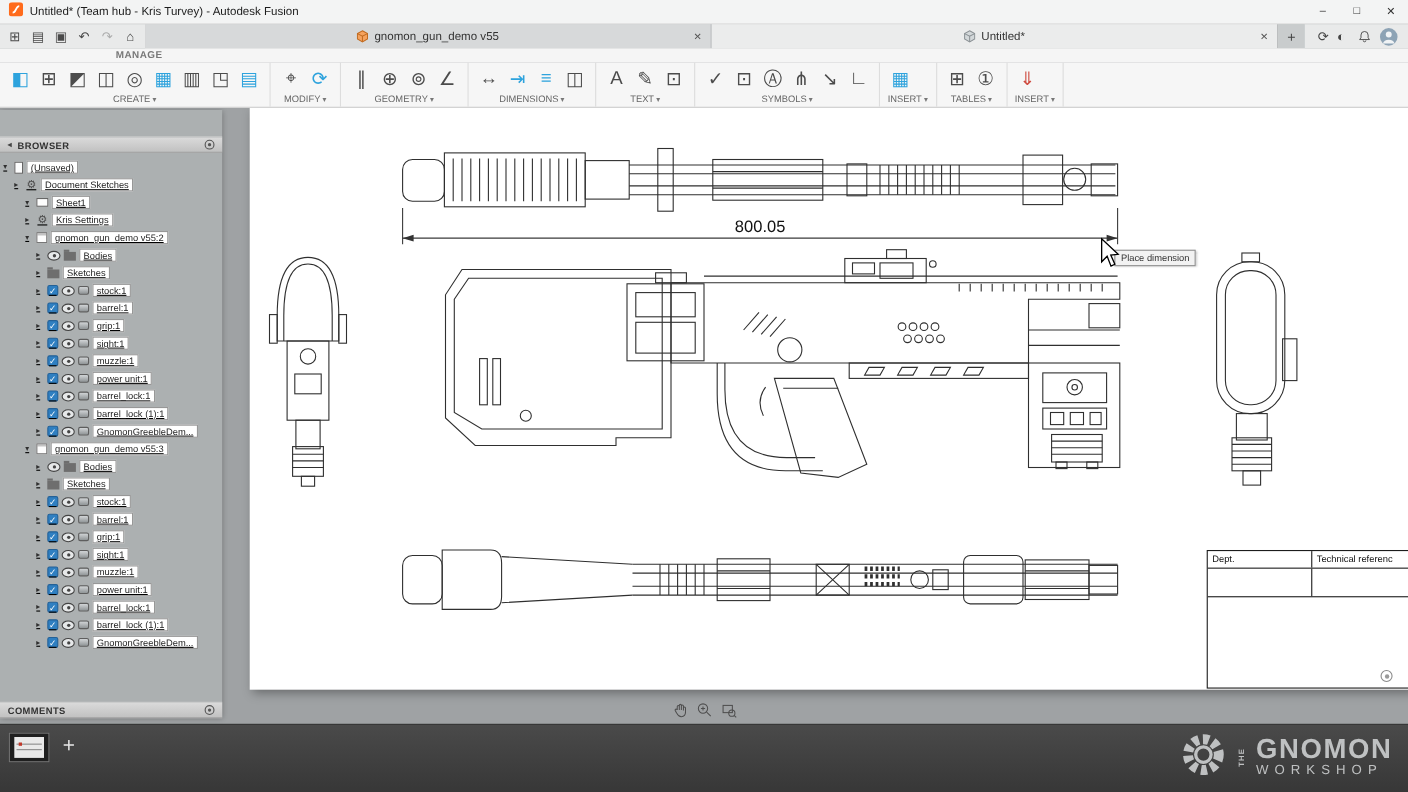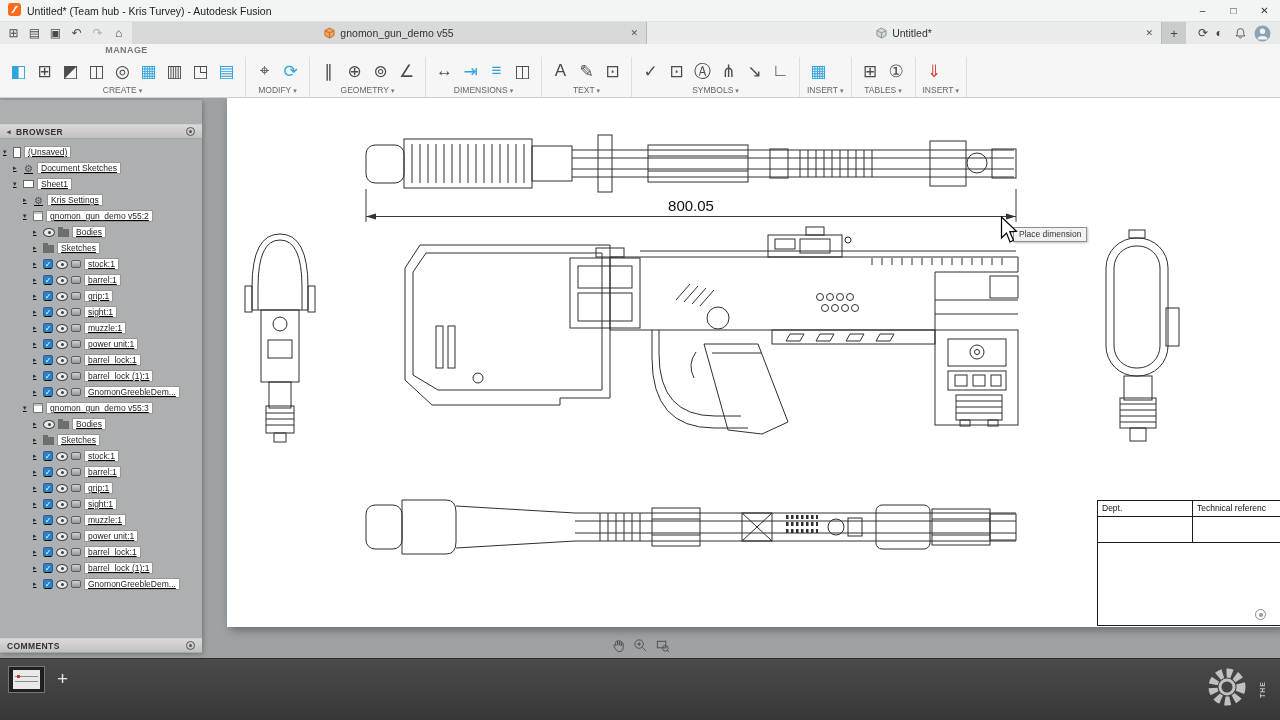--- a/index.html
+++ b/index.html
@@ -442,21 +442,21 @@
       <div class="trow" style="padding-left: 3px;">
         <span class="tarrow">▾</span>
         <span class="tico ti-doc"></span>
         <span class="tlabel">(Unsaved)</span>
       </div>
       <div class="trow" style="padding-left: 13px;">
         <span class="tarrow">▸</span>
         <span class="tico ti-gear">⚙</span>
         <span class="tlabel">Document Sketches</span>
       </div>
-      <div class="trow" style="padding-left: 13px;">
+      <div class="trow" style="padding-left: 23px;">
         <span class="tarrow">▾</span>
         <span class="tico ti-sheet"></span>
         <span class="tlabel">Sheet1</span>
       </div>
       <div class="trow" style="padding-left: 23px;">
         <span class="tarrow">▸</span>
         <span class="tico ti-gear">⚙</span>
         <span class="tlabel">Kris Settings</span>
       </div>
       <div class="trow" style="padding-left: 23px;">
@@ -662,13 +662,17 @@
 </div>
 
 <div class="watermark">
   <span>
     <svg width="46" height="46" viewBox="0 0 46 46">
       <circle cx="23" cy="23" r="14" fill="none" stroke="#c6c8c9" stroke-width="9" stroke-dasharray="5.5 3.8"></circle>
       <circle cx="23" cy="23" r="7" fill="none" stroke="#c6c8c9" stroke-width="3"></circle>
       </svg>
   </span>
   <span class="wm-the">THE</span>
+  <span>
+    <div class="wm-name">GNOMON</div>
+    <div class="wm-sub">WORKSHOP</div>
+  </span>
 </div>
 
 </body></html>

